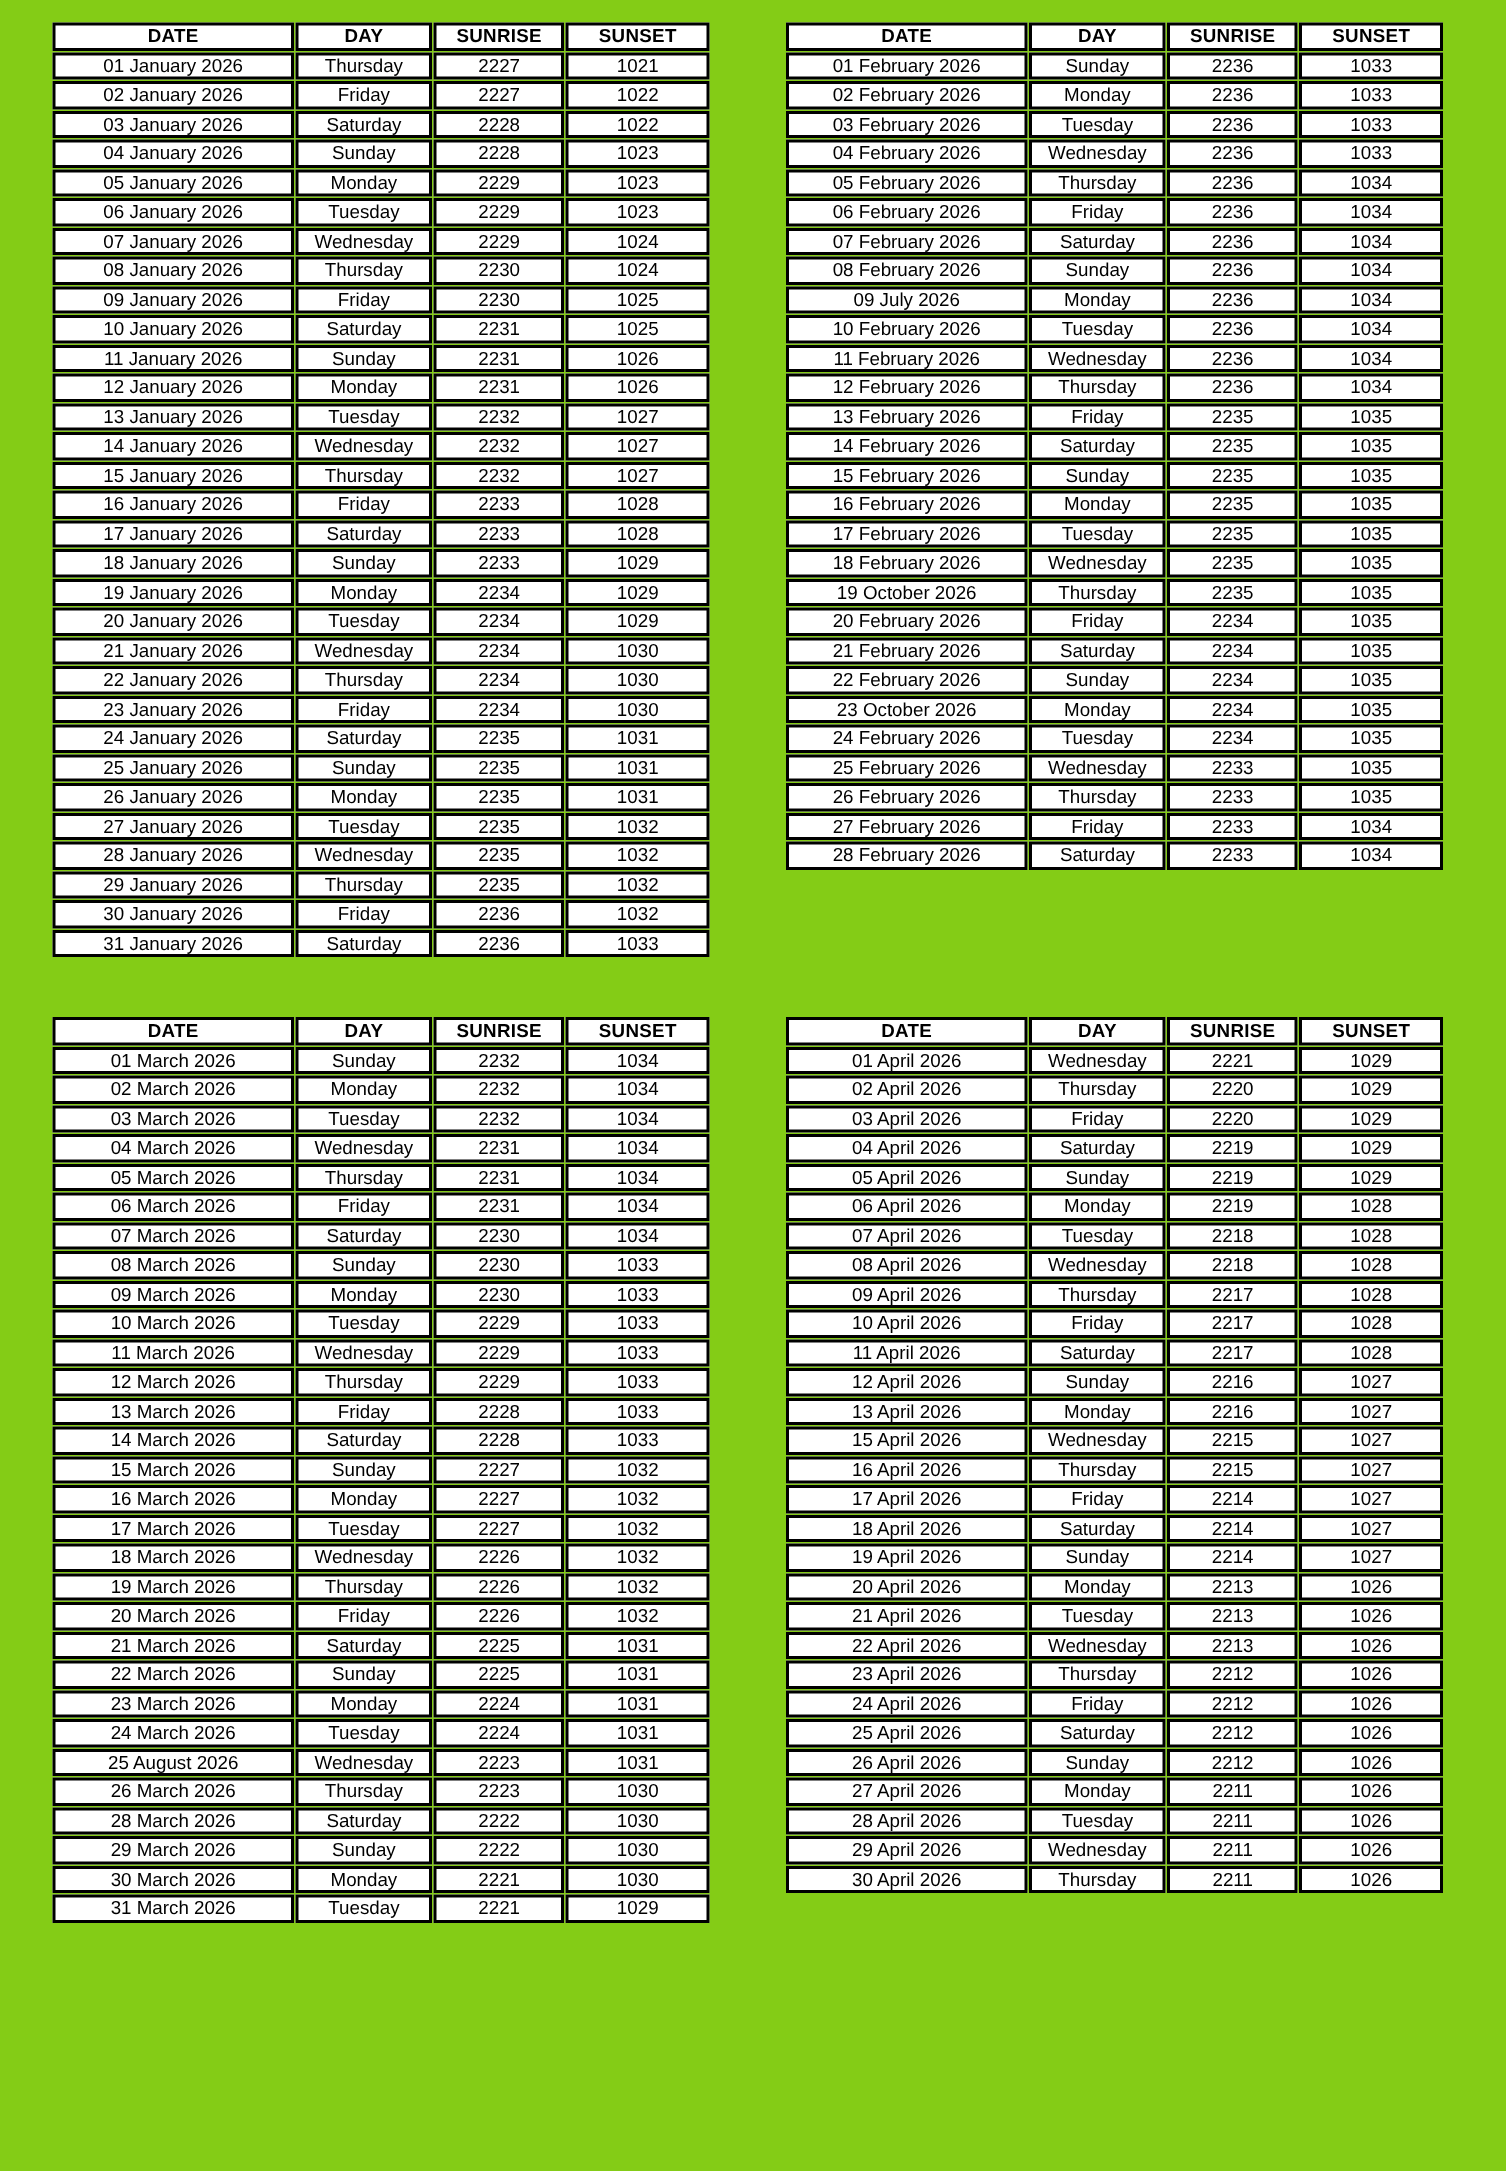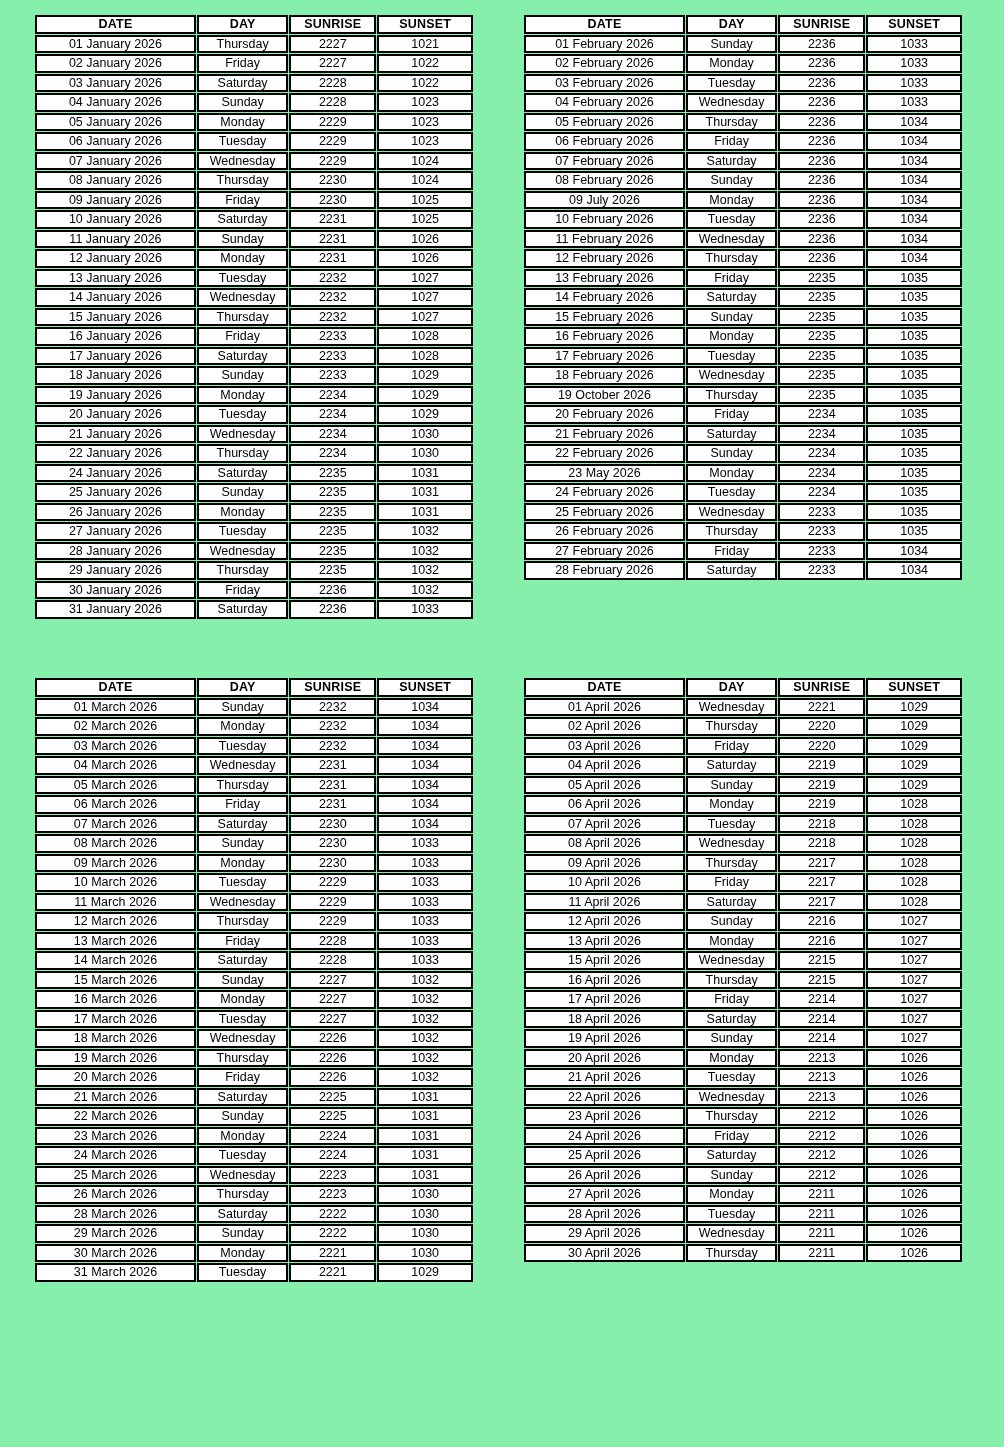--- a/index.html
+++ b/index.html
@@ -1,20 +1,20 @@
 <!DOCTYPE html>
 <html><head>
 <meta charset="utf-8">
 <style>
   html, body { margin: 0; padding: 0; background: #ffffff; }
   .page {
     position: relative;
     width: 1004px;
     height: 1447px;
-    background: #86efac;
+    background: #84cc16;
     font-family: "Liberation Sans", sans-serif;
     color: #000000;
     overflow: hidden;
   }
   table.ss-table {
     position: absolute;
     width: 440px;
     table-layout: fixed;
     border-collapse: separate;
     border-spacing: 1px;
@@ -186,20 +186,26 @@
           <td>2234</td>
           <td>1030</td>
         </tr>
         <tr>
           <td>22 January 2026</td>
           <td>Thursday</td>
           <td>2234</td>
           <td>1030</td>
         </tr>
         <tr>
+          <td>23 January 2026</td>
+          <td>Friday</td>
+          <td>2234</td>
+          <td>1030</td>
+        </tr>
+        <tr>
           <td>24 January 2026</td>
           <td>Saturday</td>
           <td>2235</td>
           <td>1031</td>
         </tr>
         <tr>
           <td>25 January 2026</td>
           <td>Sunday</td>
           <td>2235</td>
           <td>1031</td>
@@ -385,21 +391,21 @@
           <td>2234</td>
           <td>1035</td>
         </tr>
         <tr>
           <td>22 February 2026</td>
           <td>Sunday</td>
           <td>2234</td>
           <td>1035</td>
         </tr>
         <tr>
-          <td>23 May 2026</td>
+          <td>23 October 2026</td>
           <td>Monday</td>
           <td>2234</td>
           <td>1035</td>
         </tr>
         <tr>
           <td>24 February 2026</td>
           <td>Tuesday</td>
           <td>2234</td>
           <td>1035</td>
         </tr>
@@ -584,21 +590,21 @@
           <td>2224</td>
           <td>1031</td>
         </tr>
         <tr>
           <td>24 March 2026</td>
           <td>Tuesday</td>
           <td>2224</td>
           <td>1031</td>
         </tr>
         <tr>
-          <td>25 March 2026</td>
+          <td>25 August 2026</td>
           <td>Wednesday</td>
           <td>2223</td>
           <td>1031</td>
         </tr>
         <tr>
           <td>26 March 2026</td>
           <td>Thursday</td>
           <td>2223</td>
           <td>1030</td>
         </tr>

